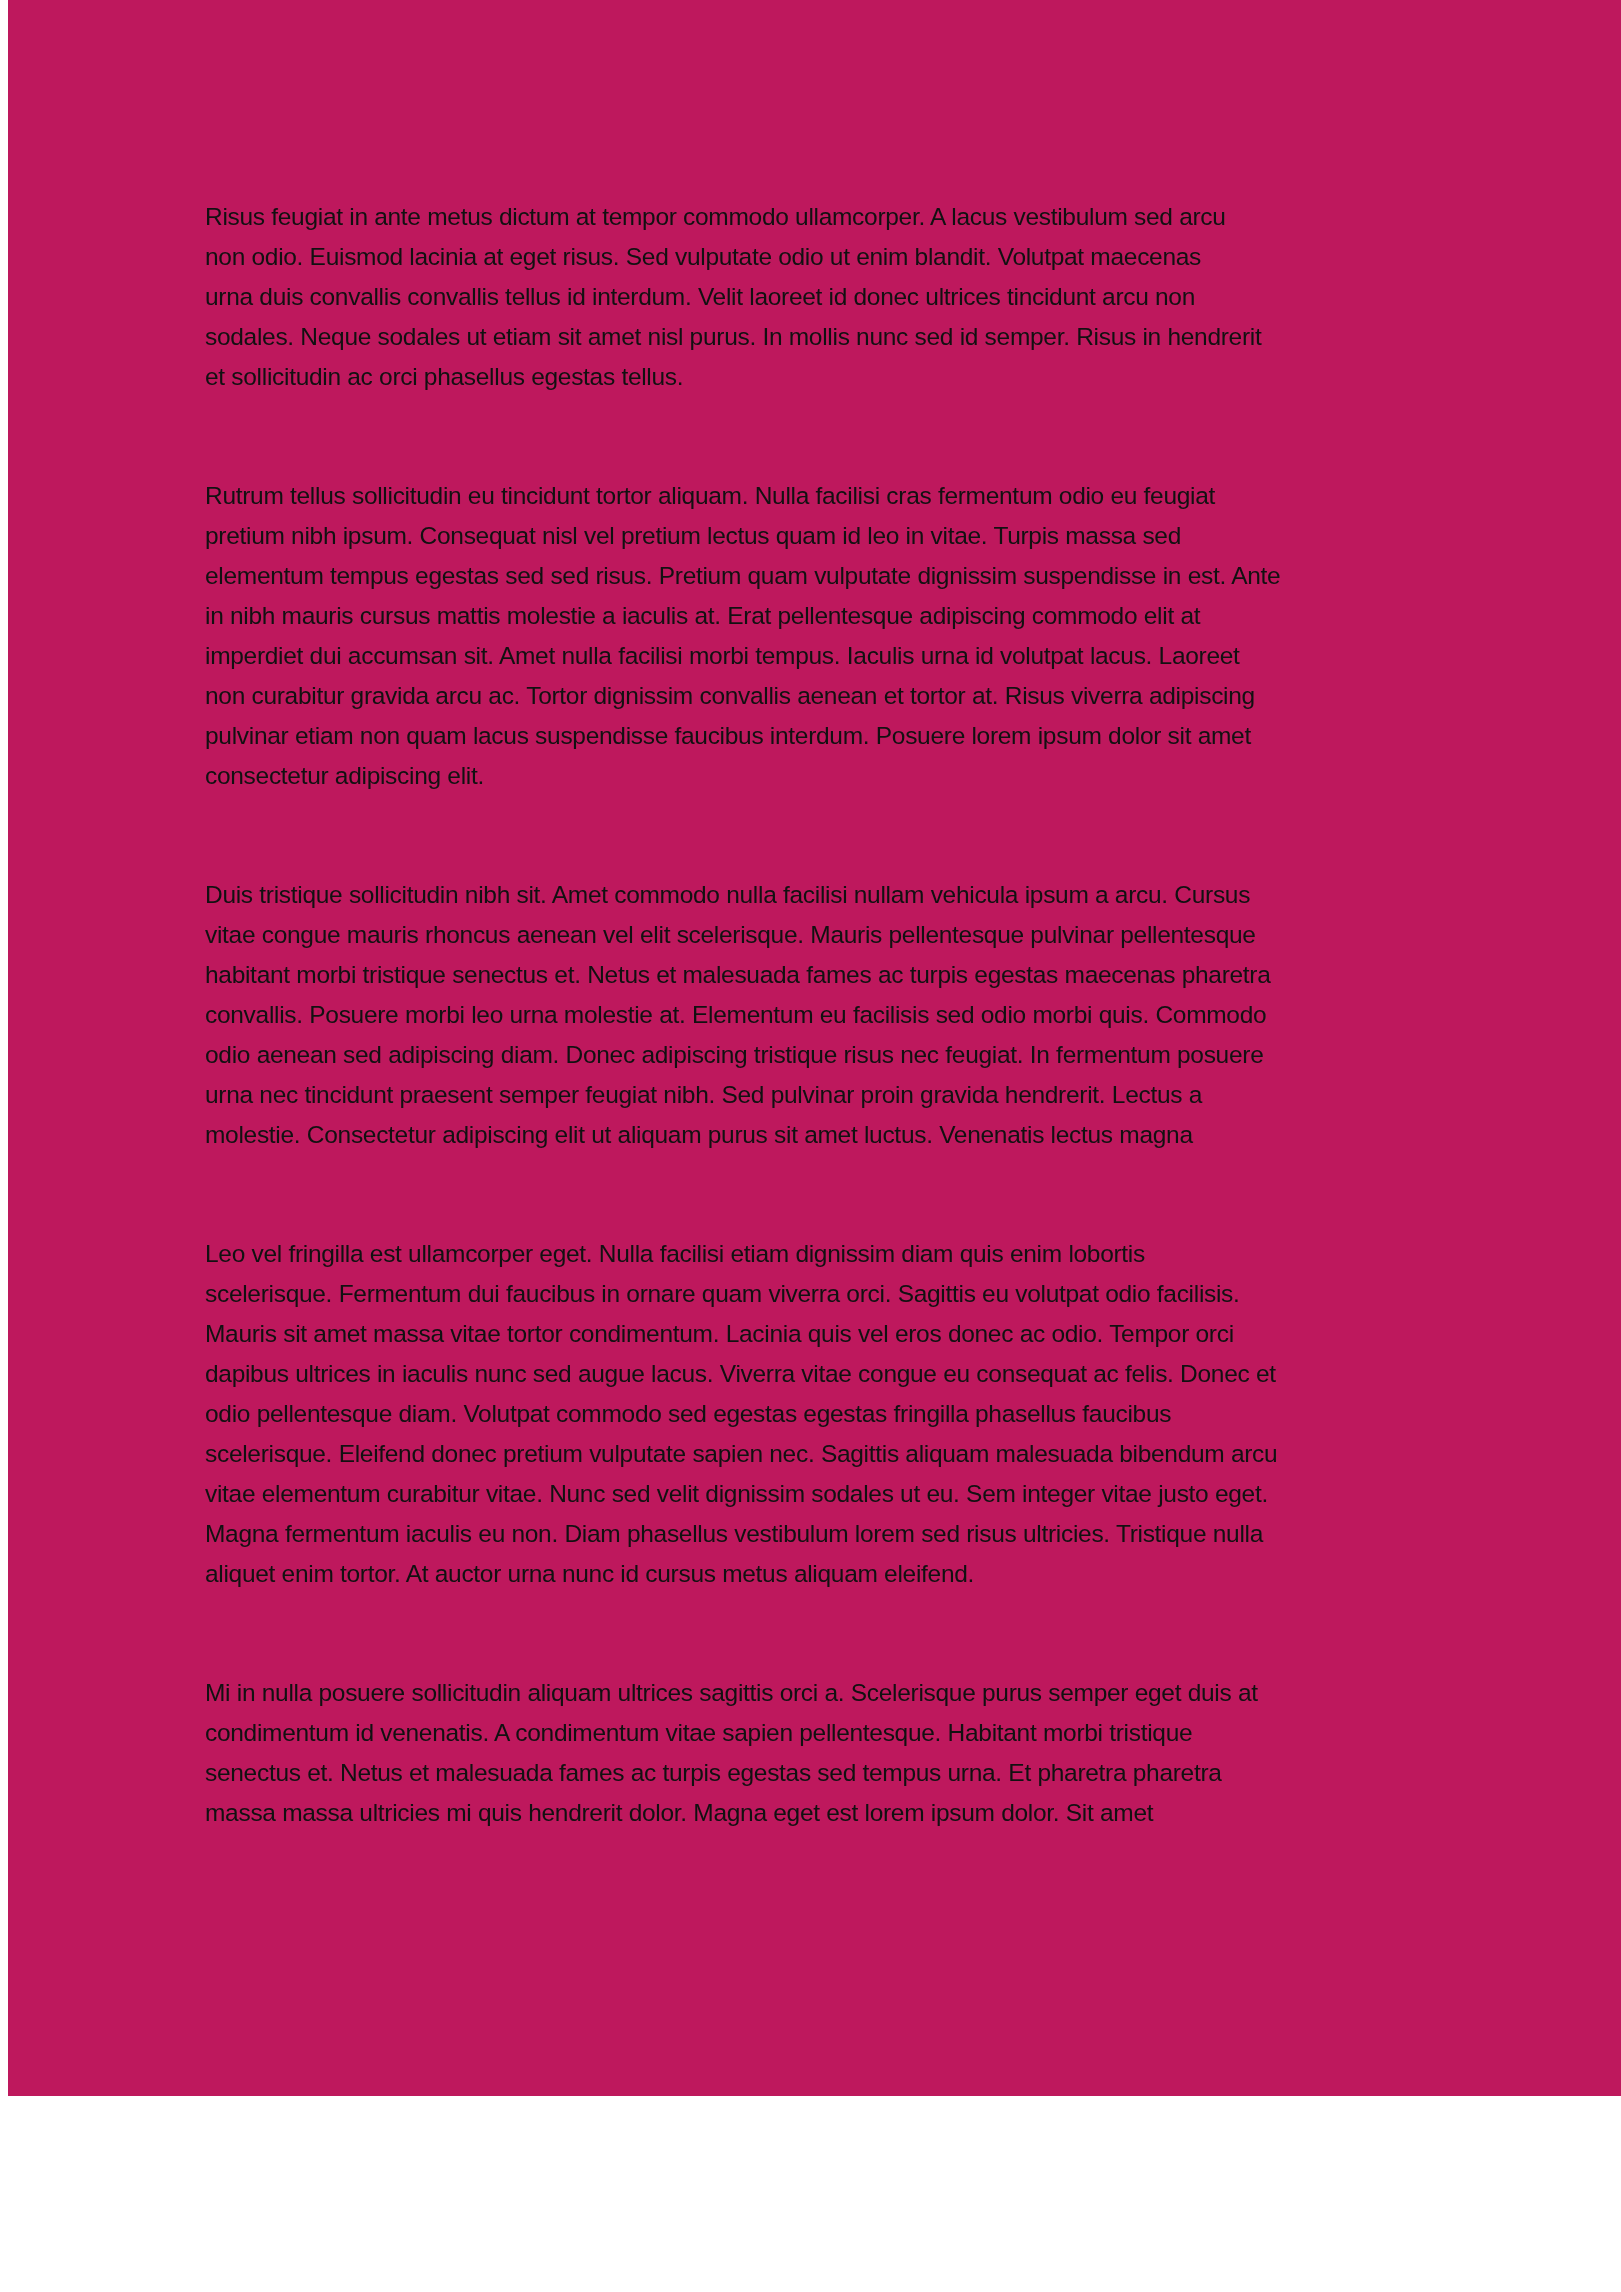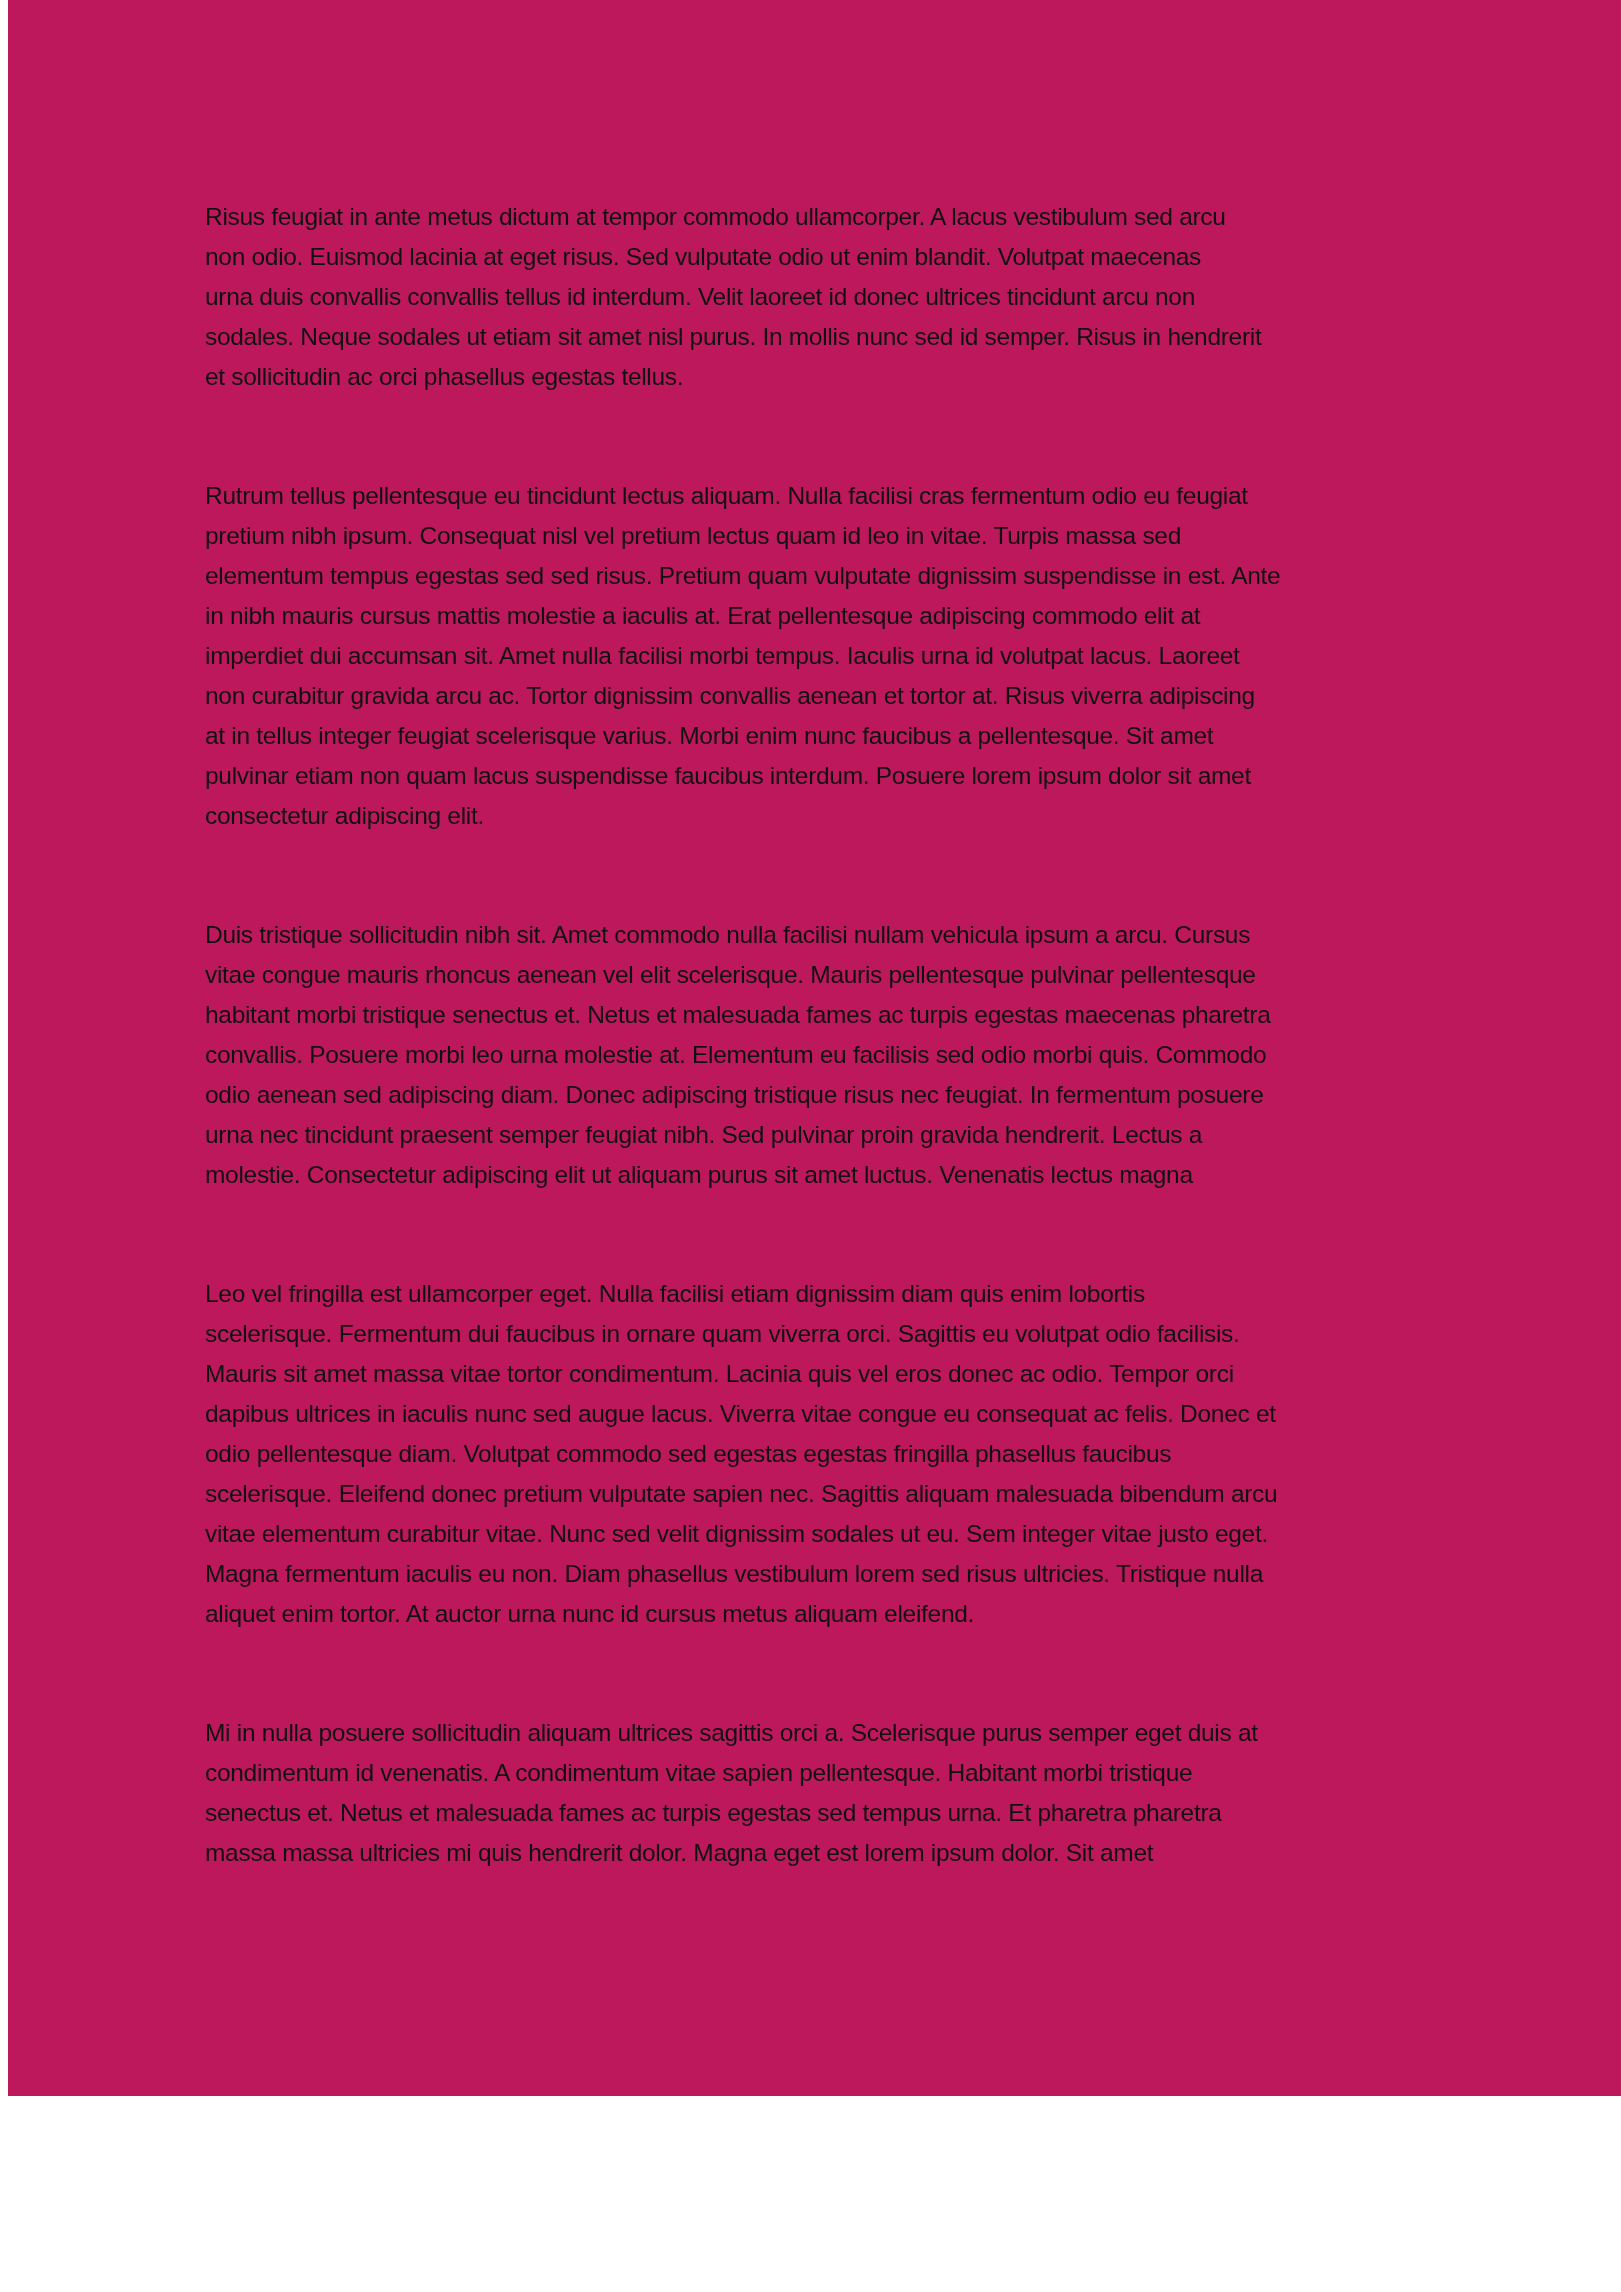--- a/index.html
+++ b/index.html
@@ -50,27 +50,26 @@
 
     <p class="para">
       <span class="line">Risus feugiat in ante metus dictum at tempor commodo ullamcorper. A lacus vestibulum sed arcu</span>
       <span class="line">non odio. Euismod lacinia at eget risus. Sed vulputate odio ut enim blandit. Volutpat maecenas</span>
       <span class="line">urna duis convallis convallis tellus id interdum. Velit laoreet id donec ultrices tincidunt arcu non</span>
       <span class="line">sodales. Neque sodales ut etiam sit amet nisl purus. In mollis nunc sed id semper. Risus in hendrerit</span>
       <span class="line">et sollicitudin ac orci phasellus egestas tellus.</span>
     </p>
 
     <p class="para">
-      <span class="line">Rutrum tellus pellentesque eu tincidunt lectus aliquam. Nulla facilisi cras fermentum odio eu feugiat</span>
+      <span class="line">Rutrum tellus sollicitudin eu tincidunt tortor aliquam. Nulla facilisi cras fermentum odio eu feugiat</span>
       <span class="line">pretium nibh ipsum. Consequat nisl vel pretium lectus quam id leo in vitae. Turpis massa sed</span>
       <span class="line">elementum tempus egestas sed sed risus. Pretium quam vulputate dignissim suspendisse in est. Ante</span>
       <span class="line">in nibh mauris cursus mattis molestie a iaculis at. Erat pellentesque adipiscing commodo elit at</span>
       <span class="line">imperdiet dui accumsan sit. Amet nulla facilisi morbi tempus. Iaculis urna id volutpat lacus. Laoreet</span>
       <span class="line">non curabitur gravida arcu ac. Tortor dignissim convallis aenean et tortor at. Risus viverra adipiscing</span>
-      <span class="line">at in tellus integer feugiat scelerisque varius. Morbi enim nunc faucibus a pellentesque. Sit amet</span>
       <span class="line">pulvinar etiam non quam lacus suspendisse faucibus interdum. Posuere lorem ipsum dolor sit amet</span>
       <span class="line">consectetur adipiscing elit.</span>
     </p>
 
     <p class="para">
       <span class="line">Duis tristique sollicitudin nibh sit. Amet commodo nulla facilisi nullam vehicula ipsum a arcu. Cursus</span>
       <span class="line">vitae congue mauris rhoncus aenean vel elit scelerisque. Mauris pellentesque pulvinar pellentesque</span>
       <span class="line">habitant morbi tristique senectus et. Netus et malesuada fames ac turpis egestas maecenas pharetra</span>
       <span class="line">convallis. Posuere morbi leo urna molestie at. Elementum eu facilisis sed odio morbi quis. Commodo</span>
       <span class="line">odio aenean sed adipiscing diam. Donec adipiscing tristique risus nec feugiat. In fermentum posuere</span>

